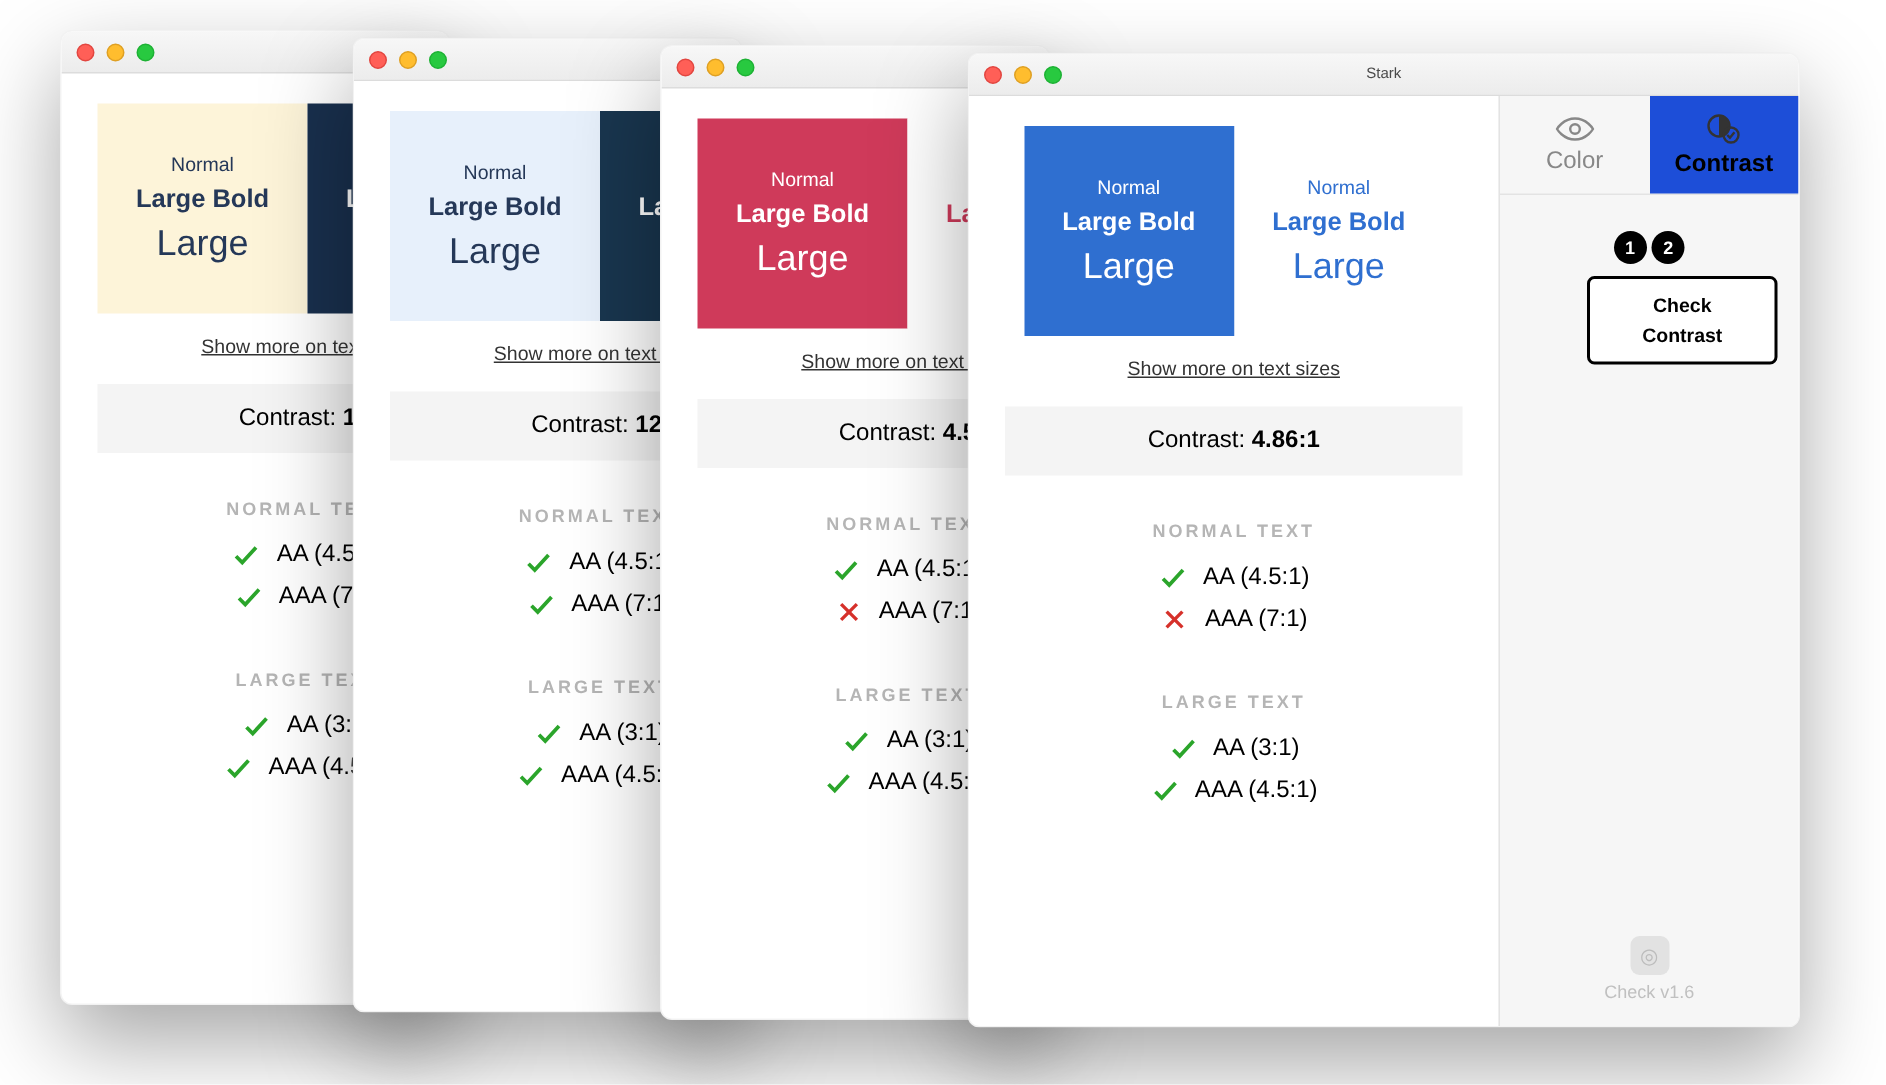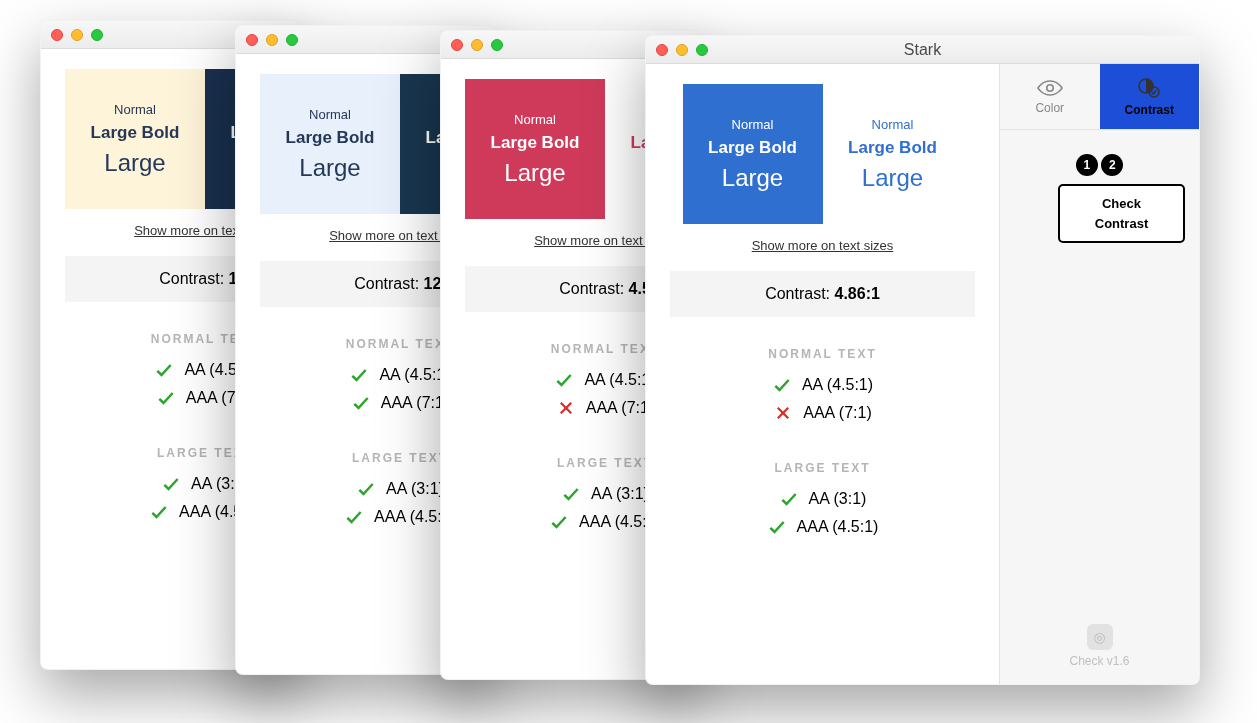--- a/index.html
+++ b/index.html
@@ -7,42 +7,42 @@
     .stage { position:absolute; left:40px; top:20px; width:1180px; height:680px; }
 
     
     .win { position:absolute; background:#fff; border-radius:8px; box-shadow:0 25px 60px rgba(0,0,0,.35); overflow:hidden; border:1px solid rgba(0,0,0,.05); }
     .titlebar { height:28px; background:linear-gradient(#f7f7f7,#ececec); border-bottom:1px solid #dcdcdc; display:flex; align-items:center; padding:0 10px; position:relative; }
     .dots { display:flex; gap:8px; }
     .dot { width:12px; height:12px; border-radius:50%; }
     .dot.r { background:#ff5f57; border:1px solid #e24640; }
     .dot.y { background:#ffbd2e; border:1px solid #dfa023; }
     .dot.g { background:#28c940; border:1px solid #1db234; }
-    .wintitle { position:absolute; left:0; right:0; text-align:center; font-size:16px; color:#4a4a4a; }
+    .wintitle { position:absolute; left:0; right:0; text-align:center; font-size:10px; color:#4a4a4a; }
     .winbody { display:flex; height:calc(100% - 28px); }
 
     
     .pane { flex:1; padding:20px 24px 10px; display:flex; flex-direction:column; align-items:center; }
     .swatches { display:flex; gap:0; }
     .sw { width:140px; height:140px; display:flex; flex-direction:column; align-items:center; justify-content:center; gap:6px; }
     .sw .sm { font-size:13px; }
     .sw .bd { font-size:17px; font-weight:800; }
     .sw .lg { font-size:24px; font-weight:400; }
     .showmore { margin-top:14px; font-size:13px; color:#333; text-decoration:underline; cursor:default; }
     .contrastbar { margin-top:18px; width:100%; background:#f4f4f4; text-align:center; padding:14px 0; font-size:16px; }
     .contrastbar b { font-weight:700; }
     .section { margin-top:30px; width:100%; text-align:center; }
     .sectlabel { font-size:12px; letter-spacing:2px; color:#b5b5b5; font-weight:700; margin-bottom:14px; }
     .row { display:flex; align-items:center; justify-content:center; gap:10px; font-size:16px; margin:8px 0; }
     .ico { width:20px; height:20px; display:inline-flex; align-items:center; justify-content:center; }
 
     
     .sidebar { width:200px; border-left:1px solid #e3e3e3; display:flex; flex-direction:column; background:#f6f6f6; }
     .tabs { display:flex; height:66px; border-bottom:1px solid #e3e3e3; }
-    .tab { flex:1; display:flex; flex-direction:column; align-items:center; justify-content:center; gap:4px; font-size:12px; cursor:default;text-align:right; }
+    .tab { flex:1; display:flex; flex-direction:column; align-items:center; justify-content:center; gap:4px; font-size:16px; cursor:default;text-align:right; }
     .tab.inactive { color:#888; }
     .tab.active { background:#1d4ed8; font-weight:600; }
     .steps { padding:24px 14px; text-align:center; font-size:12.5px; line-height:1.5; }
     .numcircle { width:22px; height:22px; border-radius:50%; background:#000; color:#fff; font-weight:700; font-size:12px; display:inline-flex; align-items:center; justify-content:center; margin-bottom:8px; }
     .steptxt { font-weight:600; margin-bottom:24px; }
     .checkbtn { border:2px solid #000; border-radius:5px; background:#fff; padding:8px 14px; font-weight:700; font-size:13px; cursor:default; display:inline-block;margin-left:44px; }
     .footer { margin-top:auto; text-align:center; padding:12px 0 16px; color:#c0c0c0; font-size:12px; }
     .footer .logo { width:26px; height:26px; background:#e2e2e2; border-radius:6px; margin:0 auto 4px; display:flex; align-items:center; justify-content:center; color:#bcbcbc; font-size:14px; }
 
     

